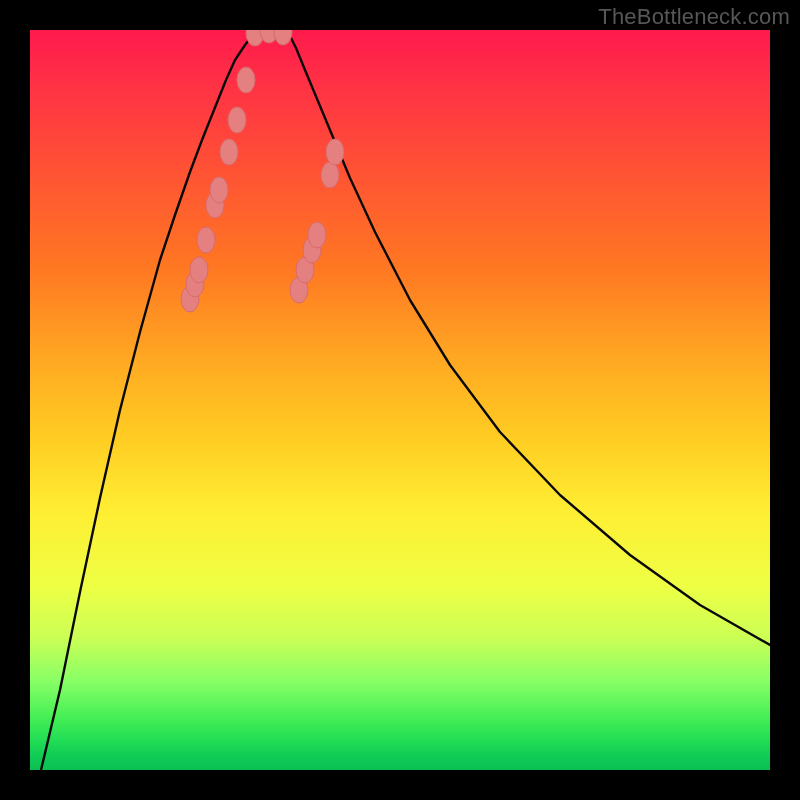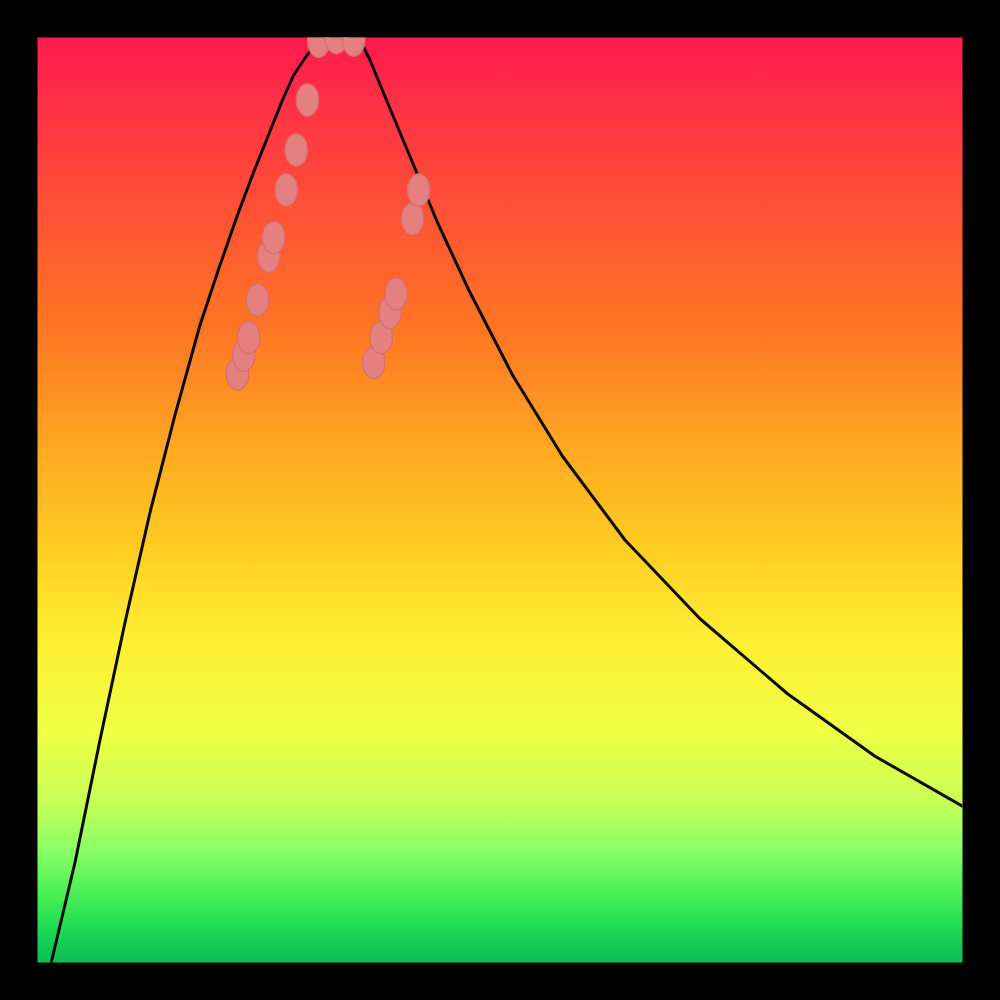--- a/index.html
+++ b/index.html
@@ -83,13 +83,14 @@
           <ellipse cx="282" cy="220" rx="9" ry="13" fill="#e48080" stroke="#d86b6b" stroke-width="1"></ellipse>
           <ellipse cx="287" cy="205" rx="9" ry="13" fill="#e48080" stroke="#d86b6b" stroke-width="1"></ellipse>
           <ellipse cx="300" cy="145" rx="9" ry="13" fill="#e48080" stroke="#d86b6b" stroke-width="1"></ellipse>
           <ellipse cx="305" cy="122" rx="9" ry="13" fill="#e48080" stroke="#d86b6b" stroke-width="1"></ellipse>
           <ellipse cx="225" cy="3" rx="9" ry="13" fill="#e48080" stroke="#d86b6b" stroke-width="1"></ellipse>
           <ellipse cx="239" cy="0" rx="9" ry="13" fill="#e48080" stroke="#d86b6b" stroke-width="1"></ellipse>
           <ellipse cx="253" cy="2" rx="9" ry="13" fill="#e48080" stroke="#d86b6b" stroke-width="1"></ellipse>
         </g>
     </svg>
   </div>
+  <div class="watermark">TheBottleneck.com</div>
 </div>
 
 </body></html>

